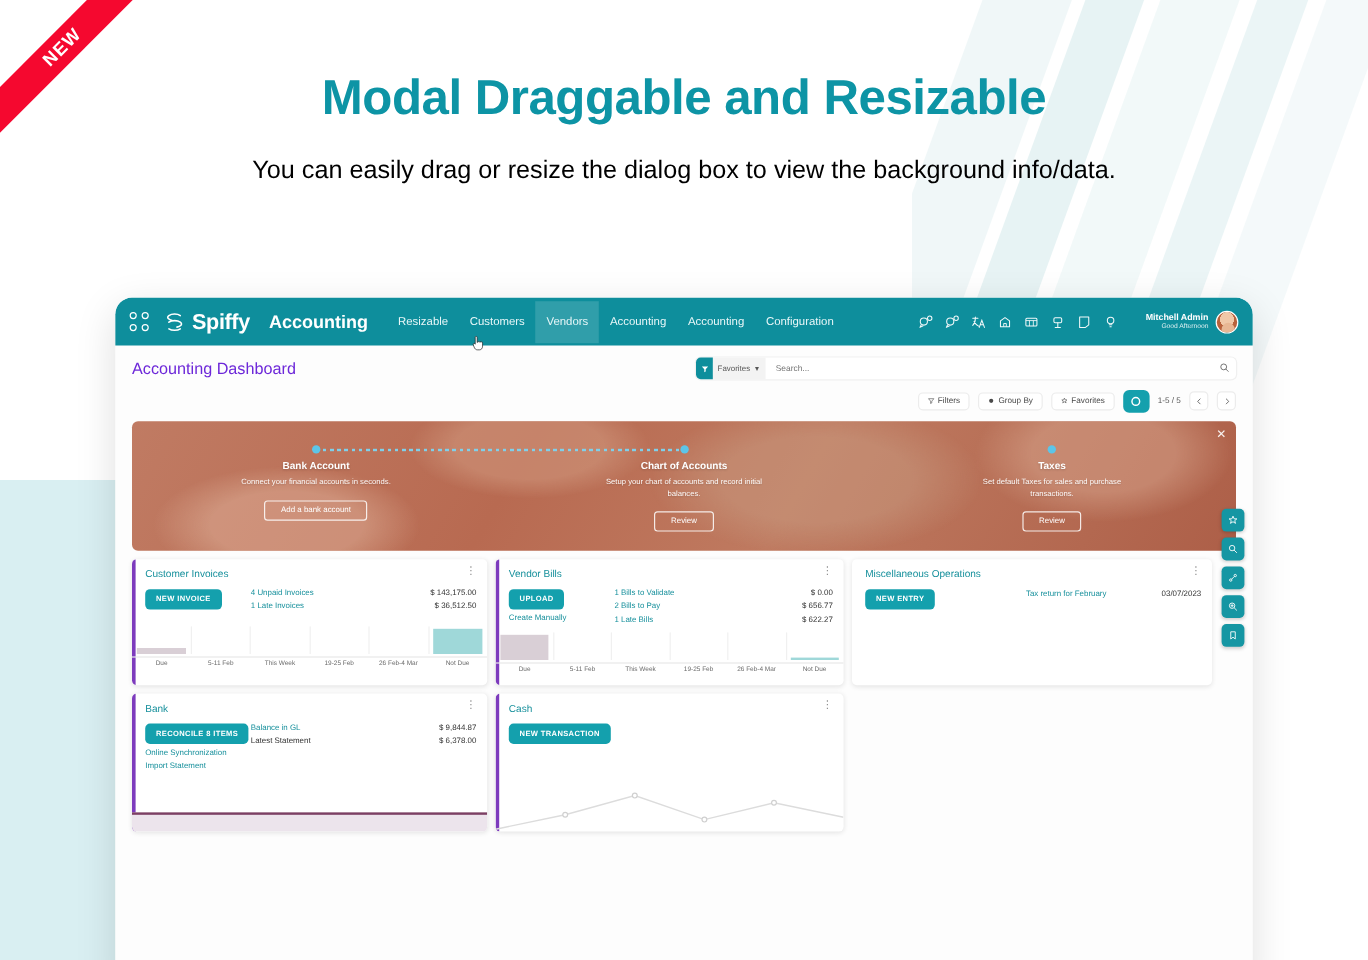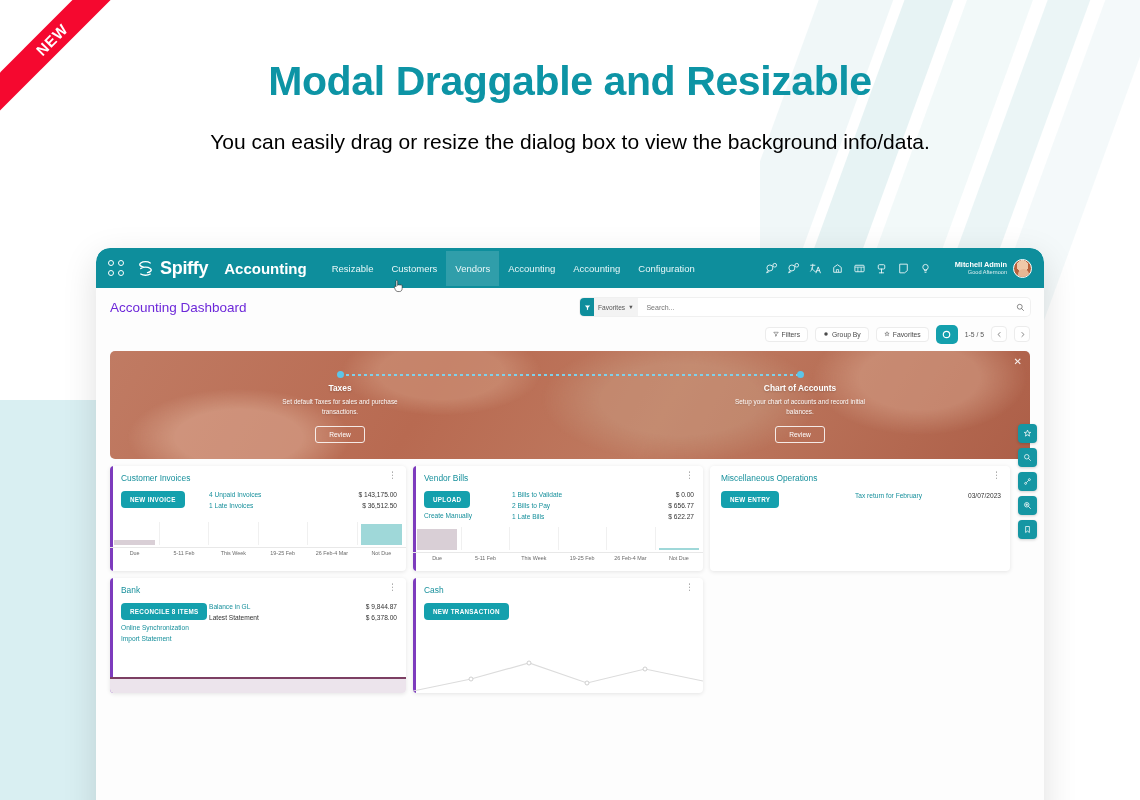--- a/index.html
+++ b/index.html
@@ -309,29 +309,36 @@
       </div>
     </div>
 
     <div class="banner">
       <div class="banner-bg"></div>
       <div class="banner-close">✕</div>
       <div class="steps">
         <div class="step">
           <span class="line"></span>
           <span class="dot"></span>
-          <h4>Taxes</h4>
-          <p>Set default Taxes for sales and purchase transactions.</p>
-          <button>Review</button>
+          <h4>Bank Account</h4>
+          <p>Connect your financial accounts in seconds.</p>
+          <button>Add a bank account</button>
         </div>
         <div class="step">
           
           <span class="dot"></span>
           <h4>Chart of Accounts</h4>
           <p>Setup your chart of accounts and record initial balances.</p>
+          <button>Review</button>
+        </div>
+        <div class="step">
+          <span class="line"></span>
+          <span class="dot"></span>
+          <h4>Taxes</h4>
+          <p>Set default Taxes for sales and purchase transactions.</p>
           <button>Review</button>
         </div>
       </div>
     </div>
 
     <div class="cards">
 
       <div class="col" style="width:296px;">
         <div class="card accent" style="height:105px;">
           <div class="card-head">

